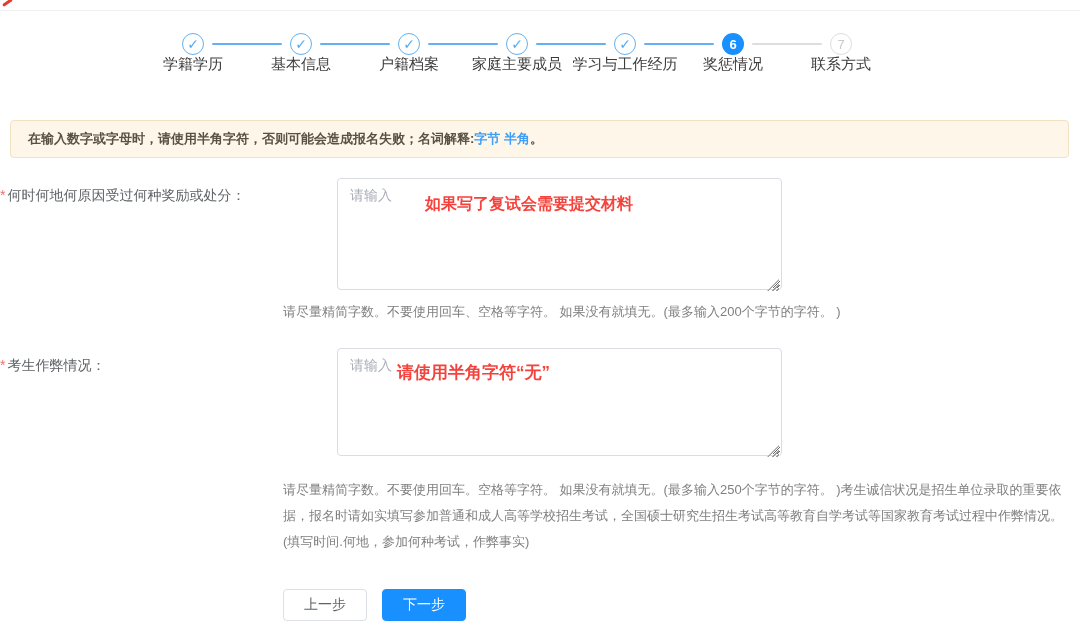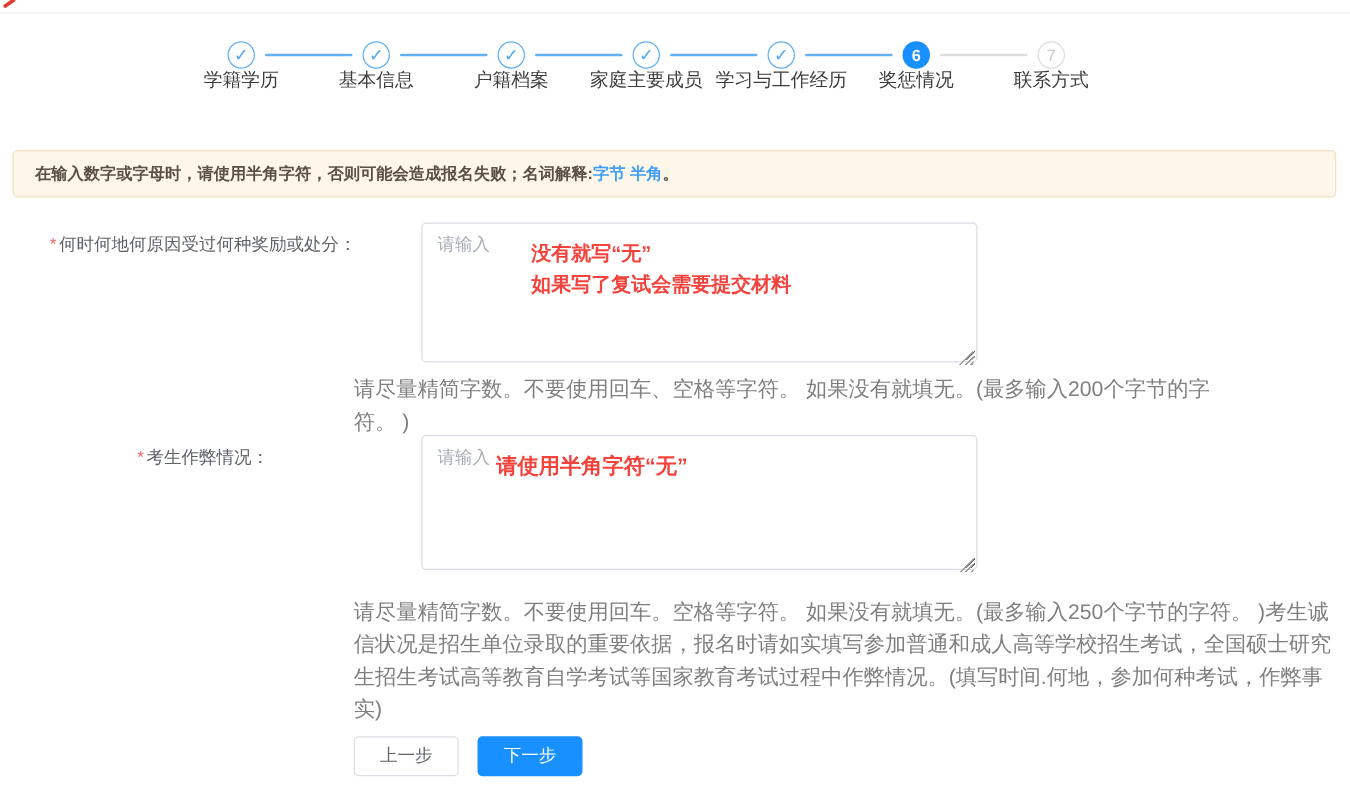--- a/index.html
+++ b/index.html
@@ -35,21 +35,21 @@
     display:flex; align-items:center; padding:0 17px;
     font-size:13px; color:#5a5144; font-weight:bold;
   }
   .notice a { color:#3f9ef7; text-decoration:none; cursor:pointer; font-weight:bold; }
   .notice .sp { white-space:pre; }
 
   
   .form-row { position:absolute; left:0; display:flex; }
   .row1 { top:178px; }
   .row2 { top:348px; }
-  .flabel { width:333px; text-align:center; padding:9px 8px 0 0; font-size:14px; color:#5f6266; }
+  .flabel { width:333px; text-align:left; padding:9px 8px 0 0; font-size:14px; color:#5f6266; }
   .req { color:#f56c6c; margin-right:2px; }
   .ta-wrap { position:relative; margin-left:4px; }
   textarea {
     width:445px; border:1px solid #d9dde3; border-radius:4px;
     padding:8px 12px; font-size:14px; color:#333; resize:both;
     font-family:"Liberation Sans","DejaVu Sans",sans-serif;
     outline:none; background:#fff;
   }
   .ta1 { height:112px; }
   .ta2 { height:108px; }
@@ -57,21 +57,21 @@
   .grip {
     position:absolute; right:3px; bottom:3px; width:12px; height:12px;
     background:repeating-linear-gradient(135deg, transparent 0 2px, #9b9b9b 2px 3.2px);
     clip-path:polygon(100% 0, 100% 100%, 0 100%);
     cursor:nwse-resize;
   }
   .annotation { position:absolute; color:#f4433c; font-weight:bold; white-space:nowrap; pointer-events:none; }
   .ann1 { top:13px; left:88px; font-size:16px; line-height:25px; }
   .ann2 { top:13px; left:60px; font-size:17px; }
 
-  .help { position:absolute; left:283px; font-size:17px; color:#7f7f7f; line-height:26px; }
+  .help { position:absolute; left:283px; font-size:13px; color:#7f7f7f; line-height:26px; }
   .help1 { top:299px; width:700px; }
   .help2 { top:477px; width:788px; }
 
   
   .btn-row { position:absolute; top:589px; left:283px; display:flex; gap:15px; }
   .btn {
     height:32px; padding:4px 20px; border-radius:4px; font-size:14px;
     display:flex; align-items:center; justify-content:center; cursor:pointer;
     font-family:"Liberation Sans","DejaVu Sans",sans-serif;
   }
@@ -129,21 +129,20 @@
   <span>。</span>
 </div>
 
 <div class="form-row row1">
   <div class="flabel">
     <span class="req">*</span><span>何时何地何原因受过何种奖励或处分：</span>
   </div>
   <div class="ta-wrap">
     <textarea class="ta1" placeholder="请输入" style=""></textarea>
     <div class="annotation ann1">
-      <div>没有就写“无”</div>
       <div>如果写了复试会需要提交材料</div>
     </div>
     <div class="grip"></div>
   </div>
 </div>
 <div class="help help1">请尽量精简字数。不要使用回车、空格等字符。 如果没有就填无。(最多输入200个字节的字符。 )</div>
 
 <div class="form-row row2">
   <div class="flabel">
     <span class="req">*</span><span>考生作弊情况：</span>

